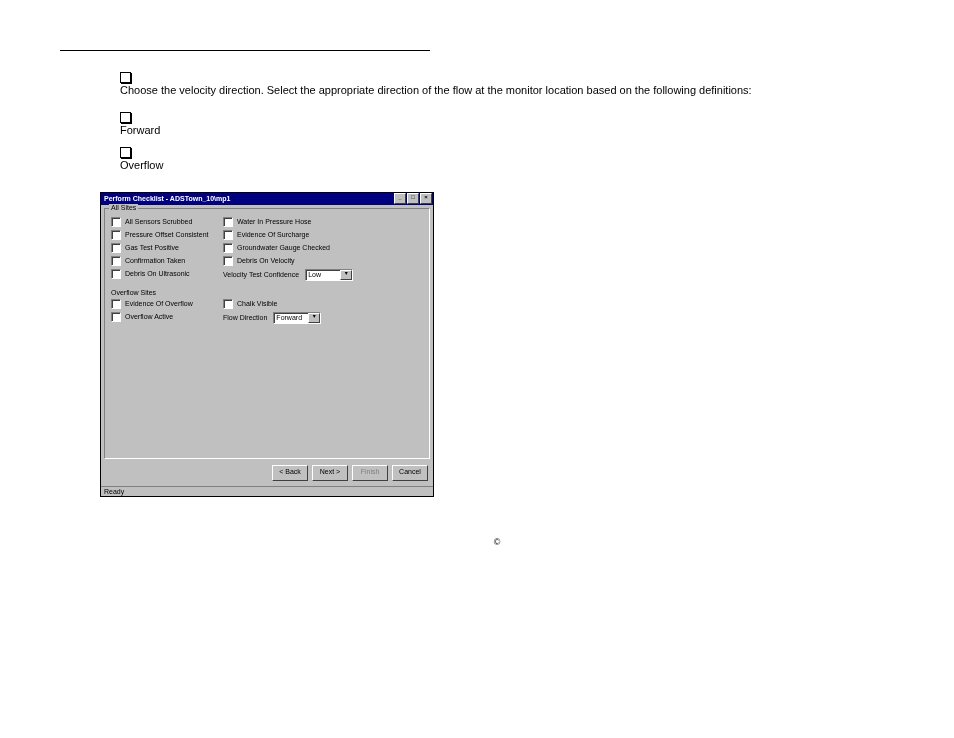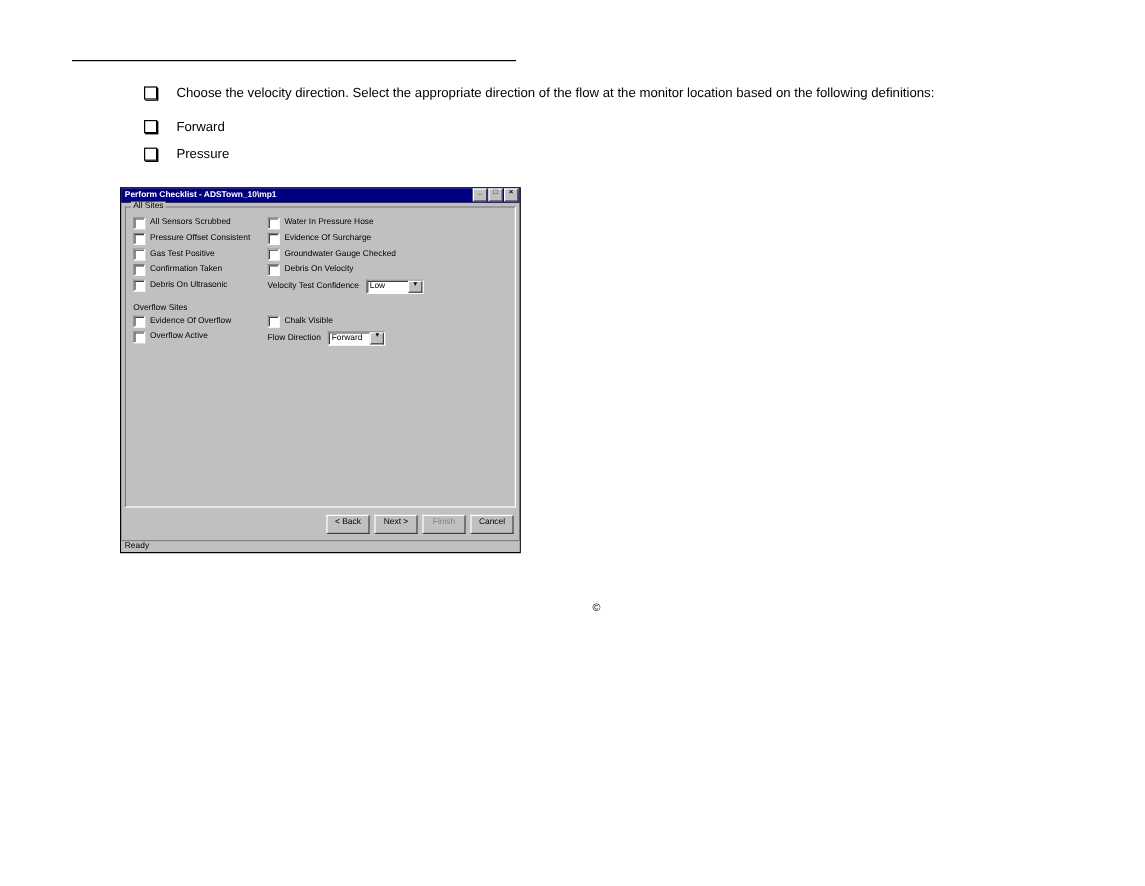--- a/index.html
+++ b/index.html
@@ -24,20 +24,21 @@
   }
   .check-list {
     margin-left: 20px;
   }
   .check-row {
     display: flex;
     align-items: flex-start;
     margin-bottom: 14px;
     font-size: 11px;
     line-height: 1.3;
+    flex-direction: column;
   }
   .check-box {
     width: 9px;
     height: 9px;
     border: 1px solid #000;
     flex: 0 0 auto;
     margin-right: 16px;
     margin-top: 1px;
     box-shadow: 1px 1px 0 #000;
   }
@@ -215,21 +216,21 @@
       <span class="check-box"></span>
       <span class="check-text">Choose the velocity direction. Select the appropriate direction of the flow at the monitor location based on the following definitions:</span>
     </div>
     <div class="sub-list">
       <div class="check-row">
         <span class="check-box"></span>
         <span class="check-text">Forward</span>
       </div>
       <div class="check-row">
         <span class="check-box"></span>
-        <span class="check-text">Pressure</span>
+        <span class="check-text">Overflow</span>
       </div>
     </div>
   </div>
 
   <div class="dialog-wrap">
     <div class="window">
       <div class="title-bar">
         <span>Perform Checklist - ADSTown_10\mp1</span>
         <span class="title-btns">
           <span class="title-btn">_</span>

